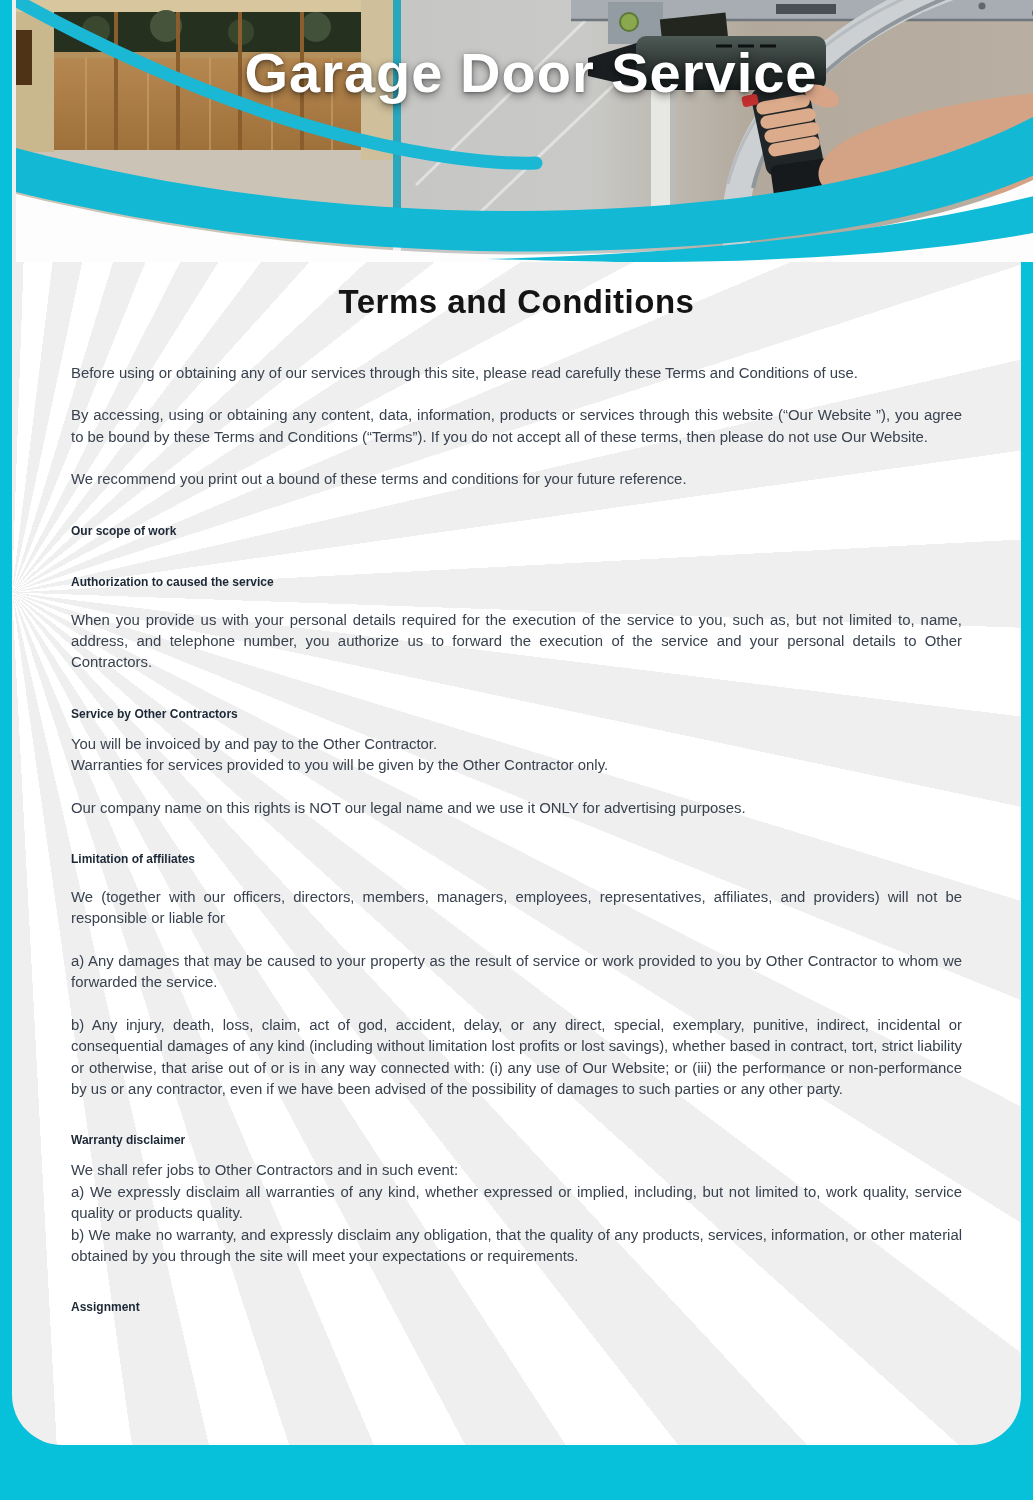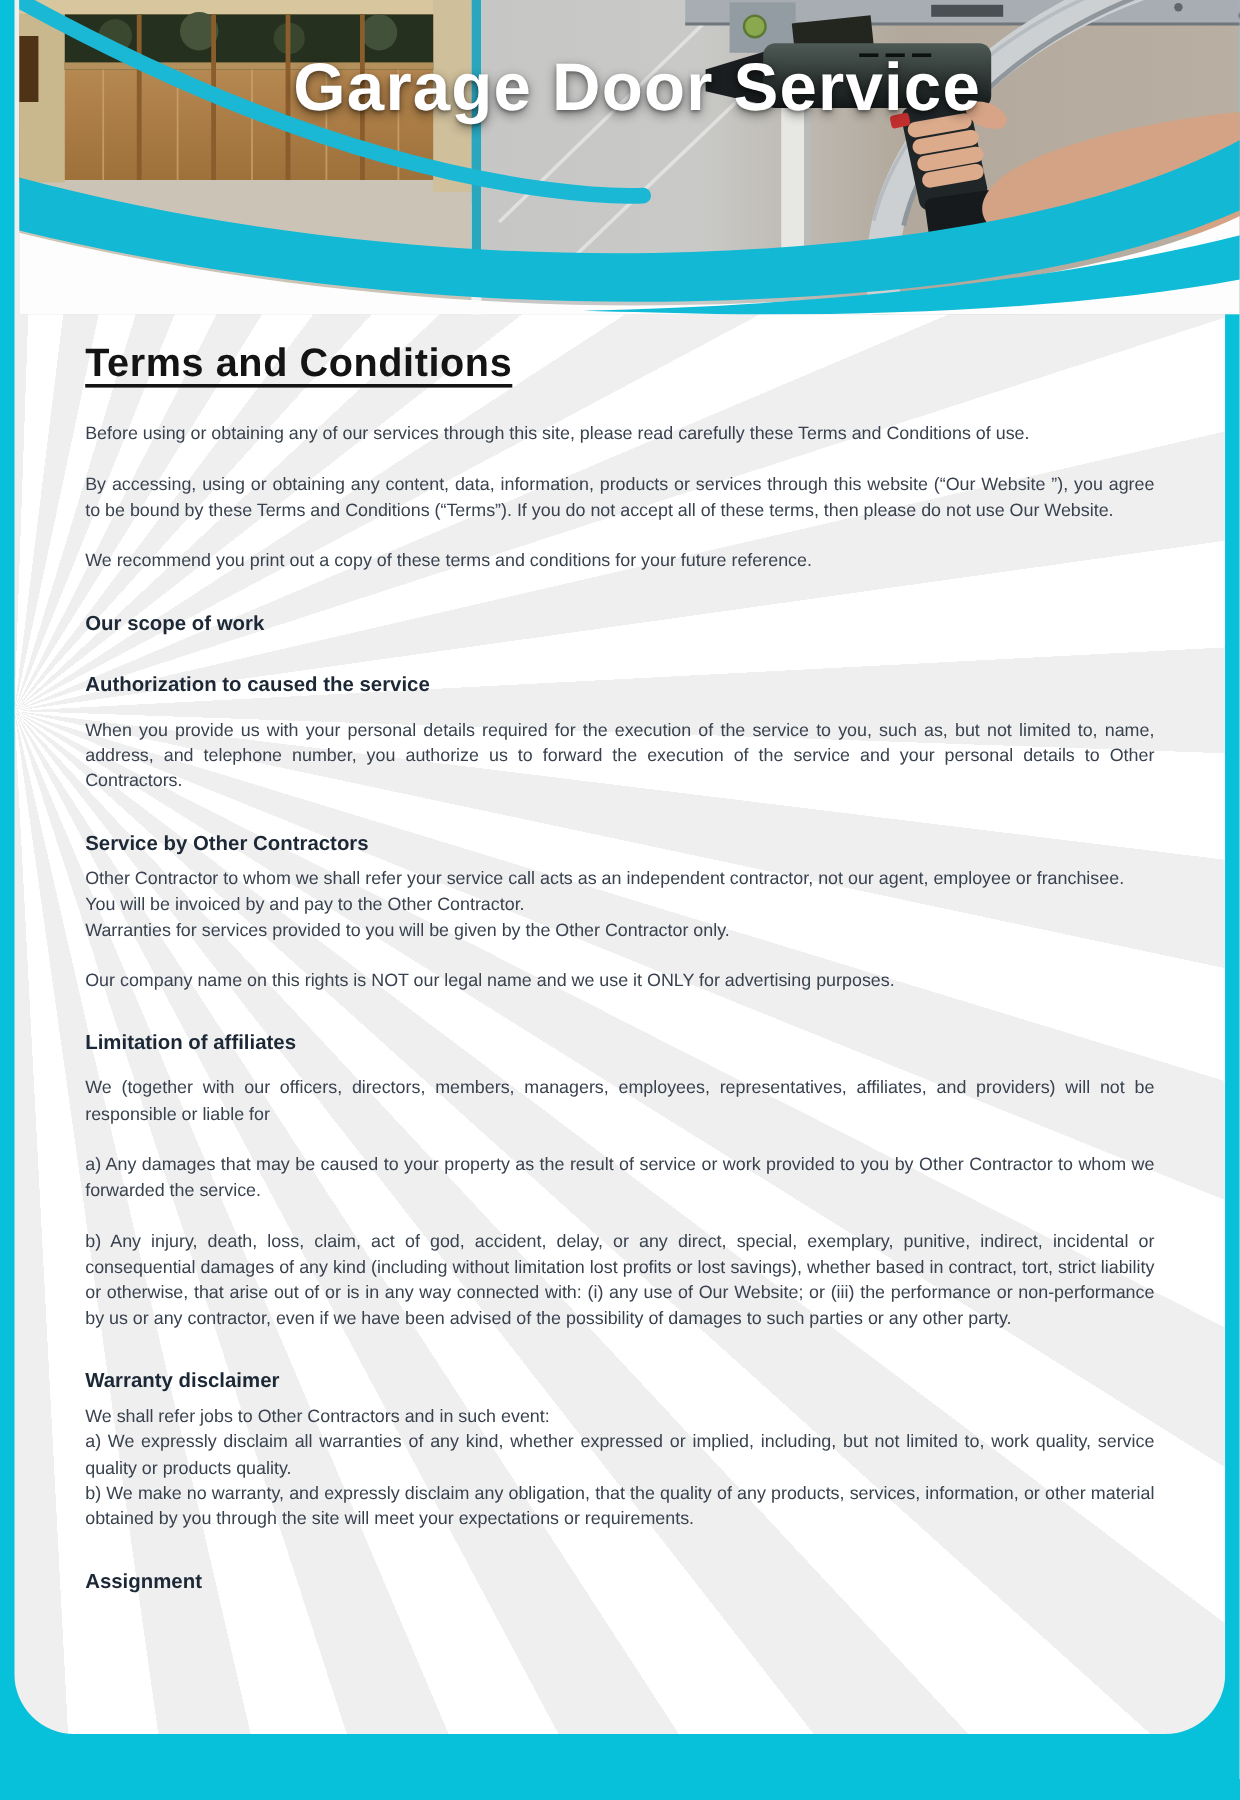--- a/index.html
+++ b/index.html
@@ -30,60 +30,59 @@
     z-index:6;
   }
   
   .content{
     position:relative;z-index:3;
     padding:282px 59px 0 59px;
     color:#39424e;
     font-size:14.9px;line-height:21.4px;
   }
   h1.doc-title{
-    margin:0 0 30px 0;
+    margin:0 0 41px 0;
+    text-align:center;
     font-size:33px;line-height:40px;letter-spacing:.5px;
     color:#141414;
-    text-decoration:underline;
     text-decoration-thickness:3px;
     text-underline-offset:7px;
     font-weight:700;
   }
   .content p{margin:17px 0 21px 0;text-align:justify;}
   .content p.tight{margin:0;}
   .content p.note{margin:21px 0 21px 0;}
   h2.sec{
-    font-size:17px;line-height:22px;
+    font-size:12px;line-height:22px;
     color:#1c2836;font-weight:700;
     margin:29px 0 9px 0;text-align:left;
   }
 </style>
 </head>
 <body>
 
 <div class="card">
   <div class="content">
     <h1 class="doc-title">Terms and Conditions</h1>
 
     <p>Before using or obtaining any of our services through this site, please read carefully these Terms and Conditions of use.</p>
     <p>By accessing, using or obtaining any content, data, information, products or services through this website (“Our Website ”), you agree to be bound by these Terms and Conditions (“Terms”). If you do not accept all of these terms, then please do not use Our Website.</p>
-    <p>We recommend you print out a copy of these terms and conditions for your future reference.</p>
+    <p>We recommend you print out a bound of these terms and conditions for your future reference.</p>
 
     <section>
       <h2 class="sec">Our scope of work</h2>
     </section>
 
     <section>
       <h2 class="sec">Authorization to caused the service</h2>
       <p>When you provide us with your personal details required for the execution of the service to you, such as, but not limited to, name, address, and telephone number, you authorize us to forward the execution of the service and your personal details to Other Contractors.</p>
     </section>
 
     <section>
       <h2 class="sec">Service by Other Contractors</h2>
-      <p class="tight">Other Contractor to whom we shall refer your service call acts as an independent contractor, not our agent, employee or franchisee.</p>
       <p class="tight">You will be invoiced by and pay to the Other Contractor.</p>
       <p class="tight">Warranties for services provided to you will be given by the Other Contractor only.</p>
       <p class="note">Our company name on this rights is NOT our legal name and we use it ONLY for advertising purposes.</p>
     </section>
 
     <section>
       <h2 class="sec">Limitation of affiliates</h2>
       <p>We (together with our officers, directors, members, managers, employees, representatives, affiliates, and providers) will not be responsible or liable for</p>
       <p>a) Any damages that may be caused to your property as the result of service or work provided to you by Other Contractor to whom we forwarded the service.</p>
       <p>b) Any injury, death, loss, claim, act of god, accident, delay, or any direct, special, exemplary, punitive, indirect, incidental or consequential damages of any kind (including without limitation lost profits or lost savings), whether based in contract, tort, strict liability or otherwise, that arise out of or is in any way connected with: (i) any use of Our Website; or (iii) the performance or non-performance by us or any contractor, even if we have been advised of the possibility of damages to such parties or any other party.</p>

